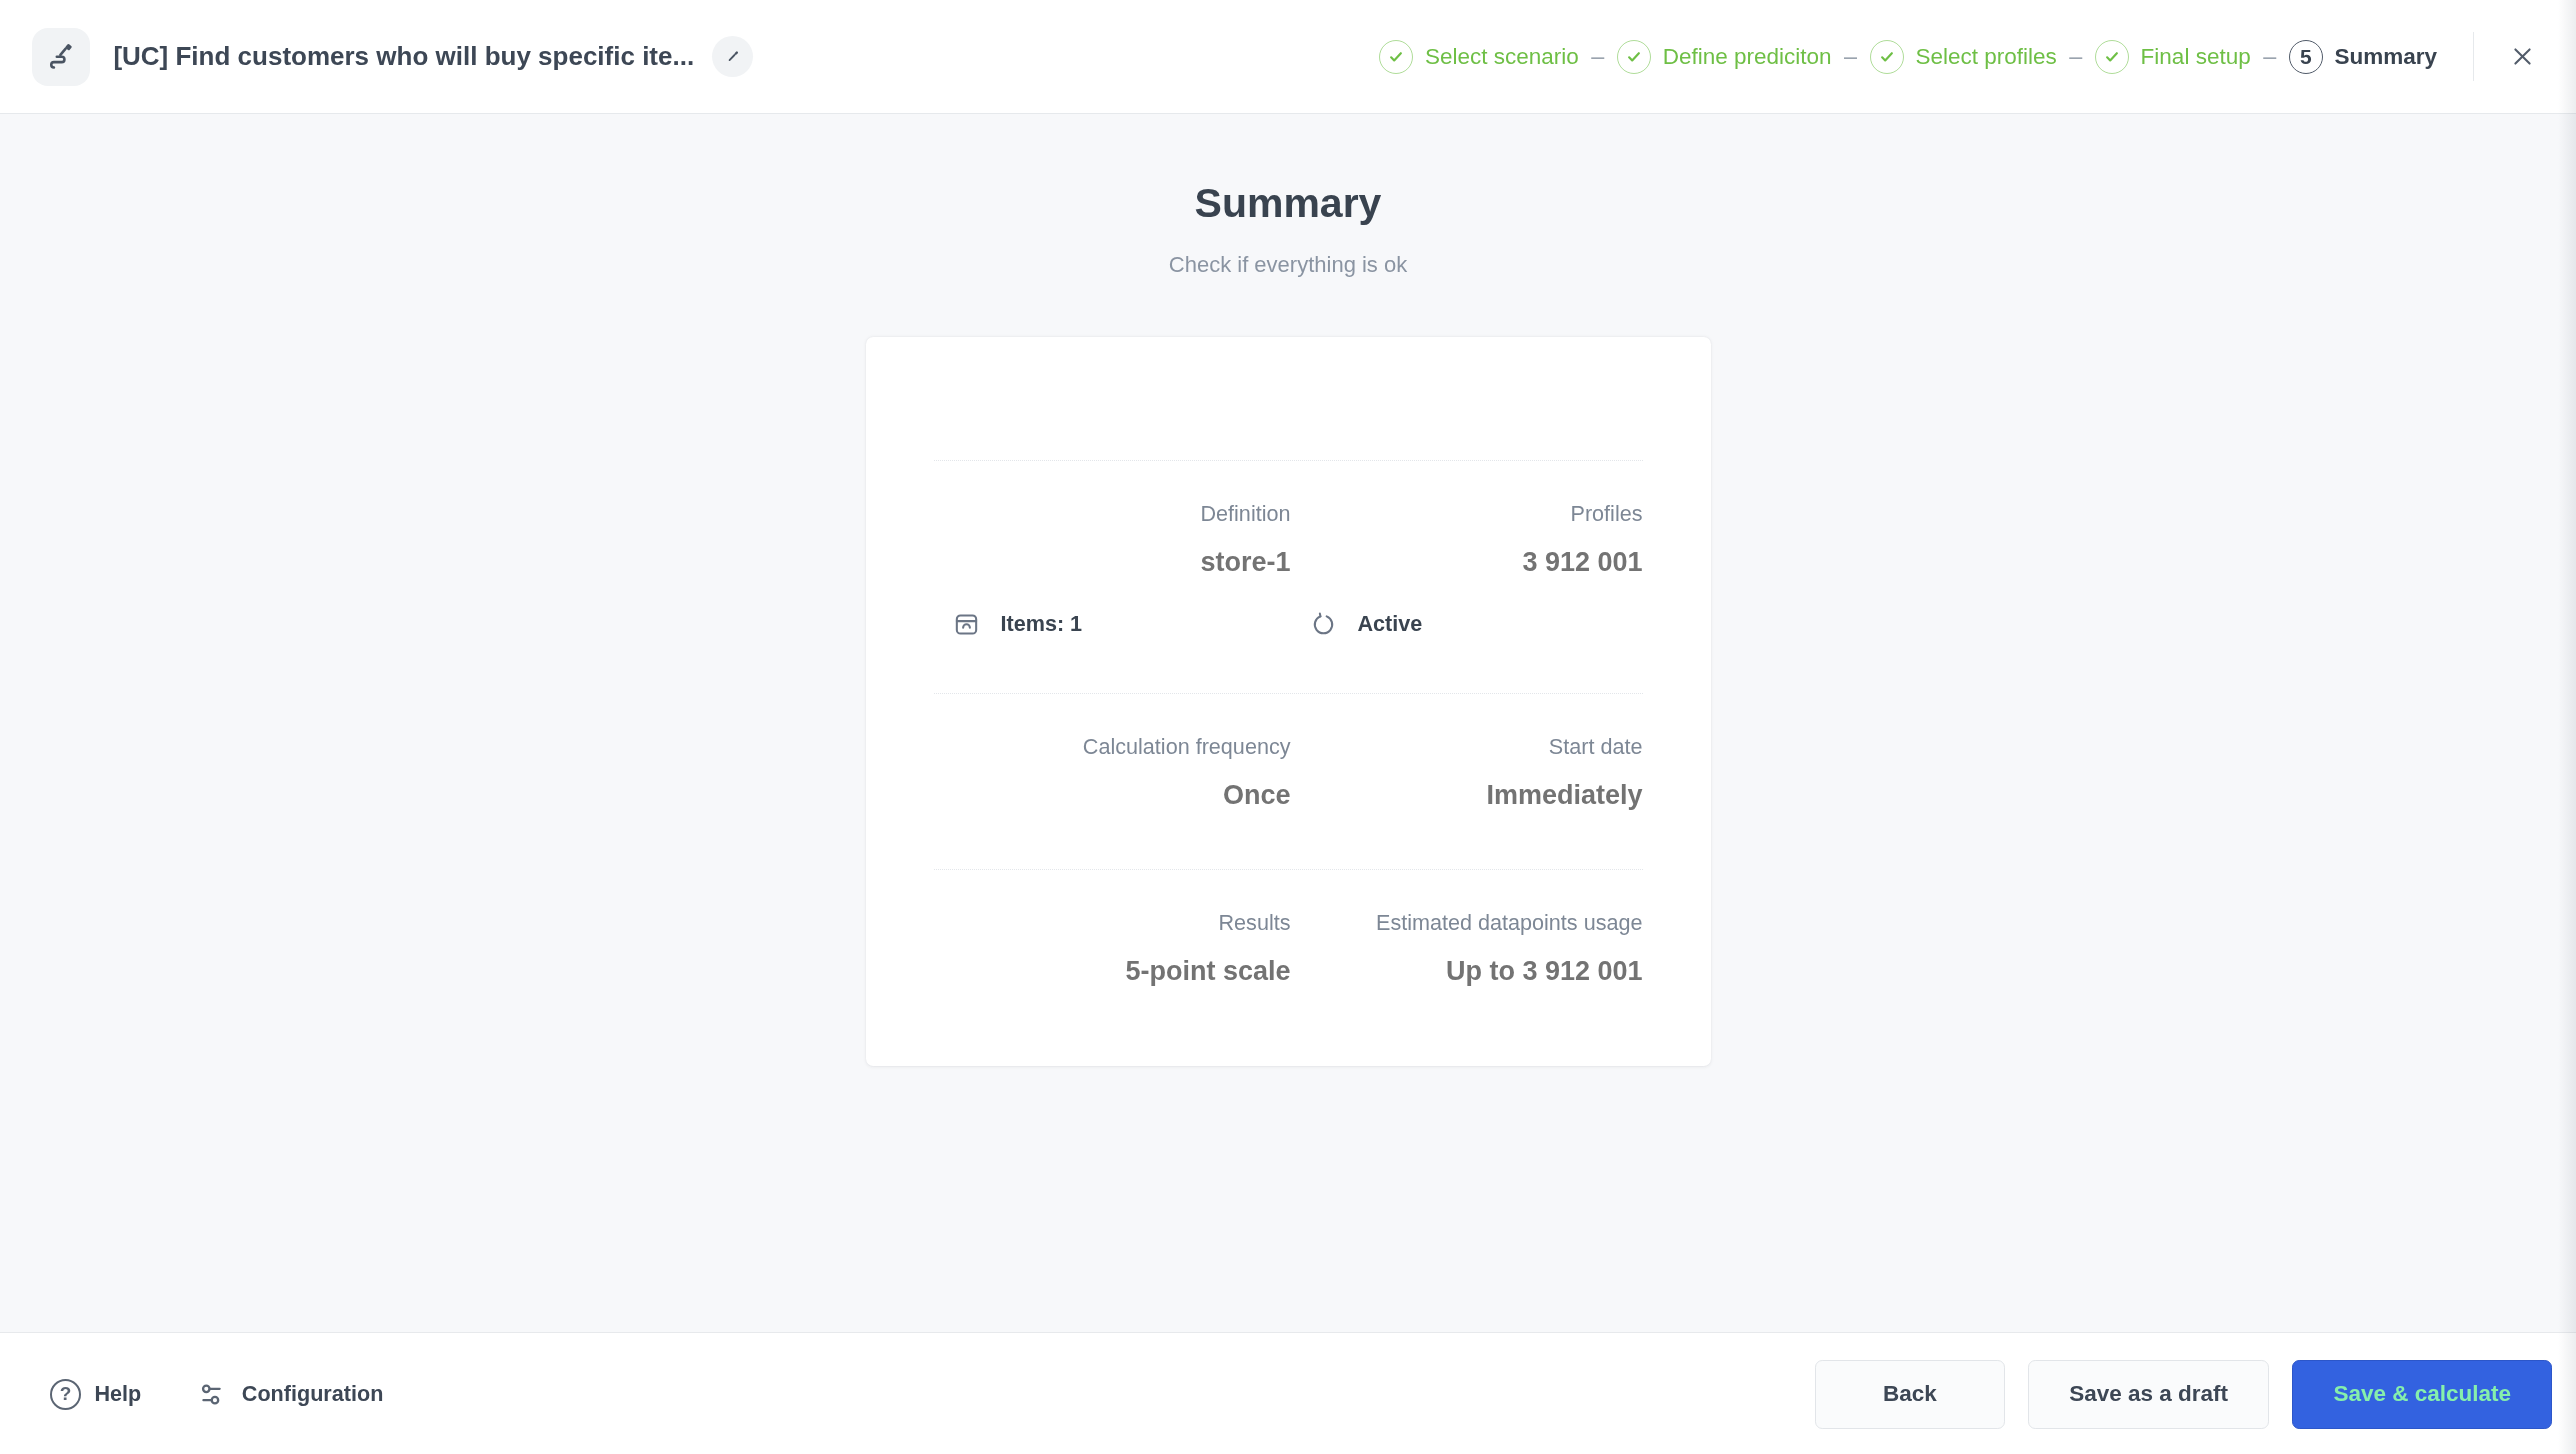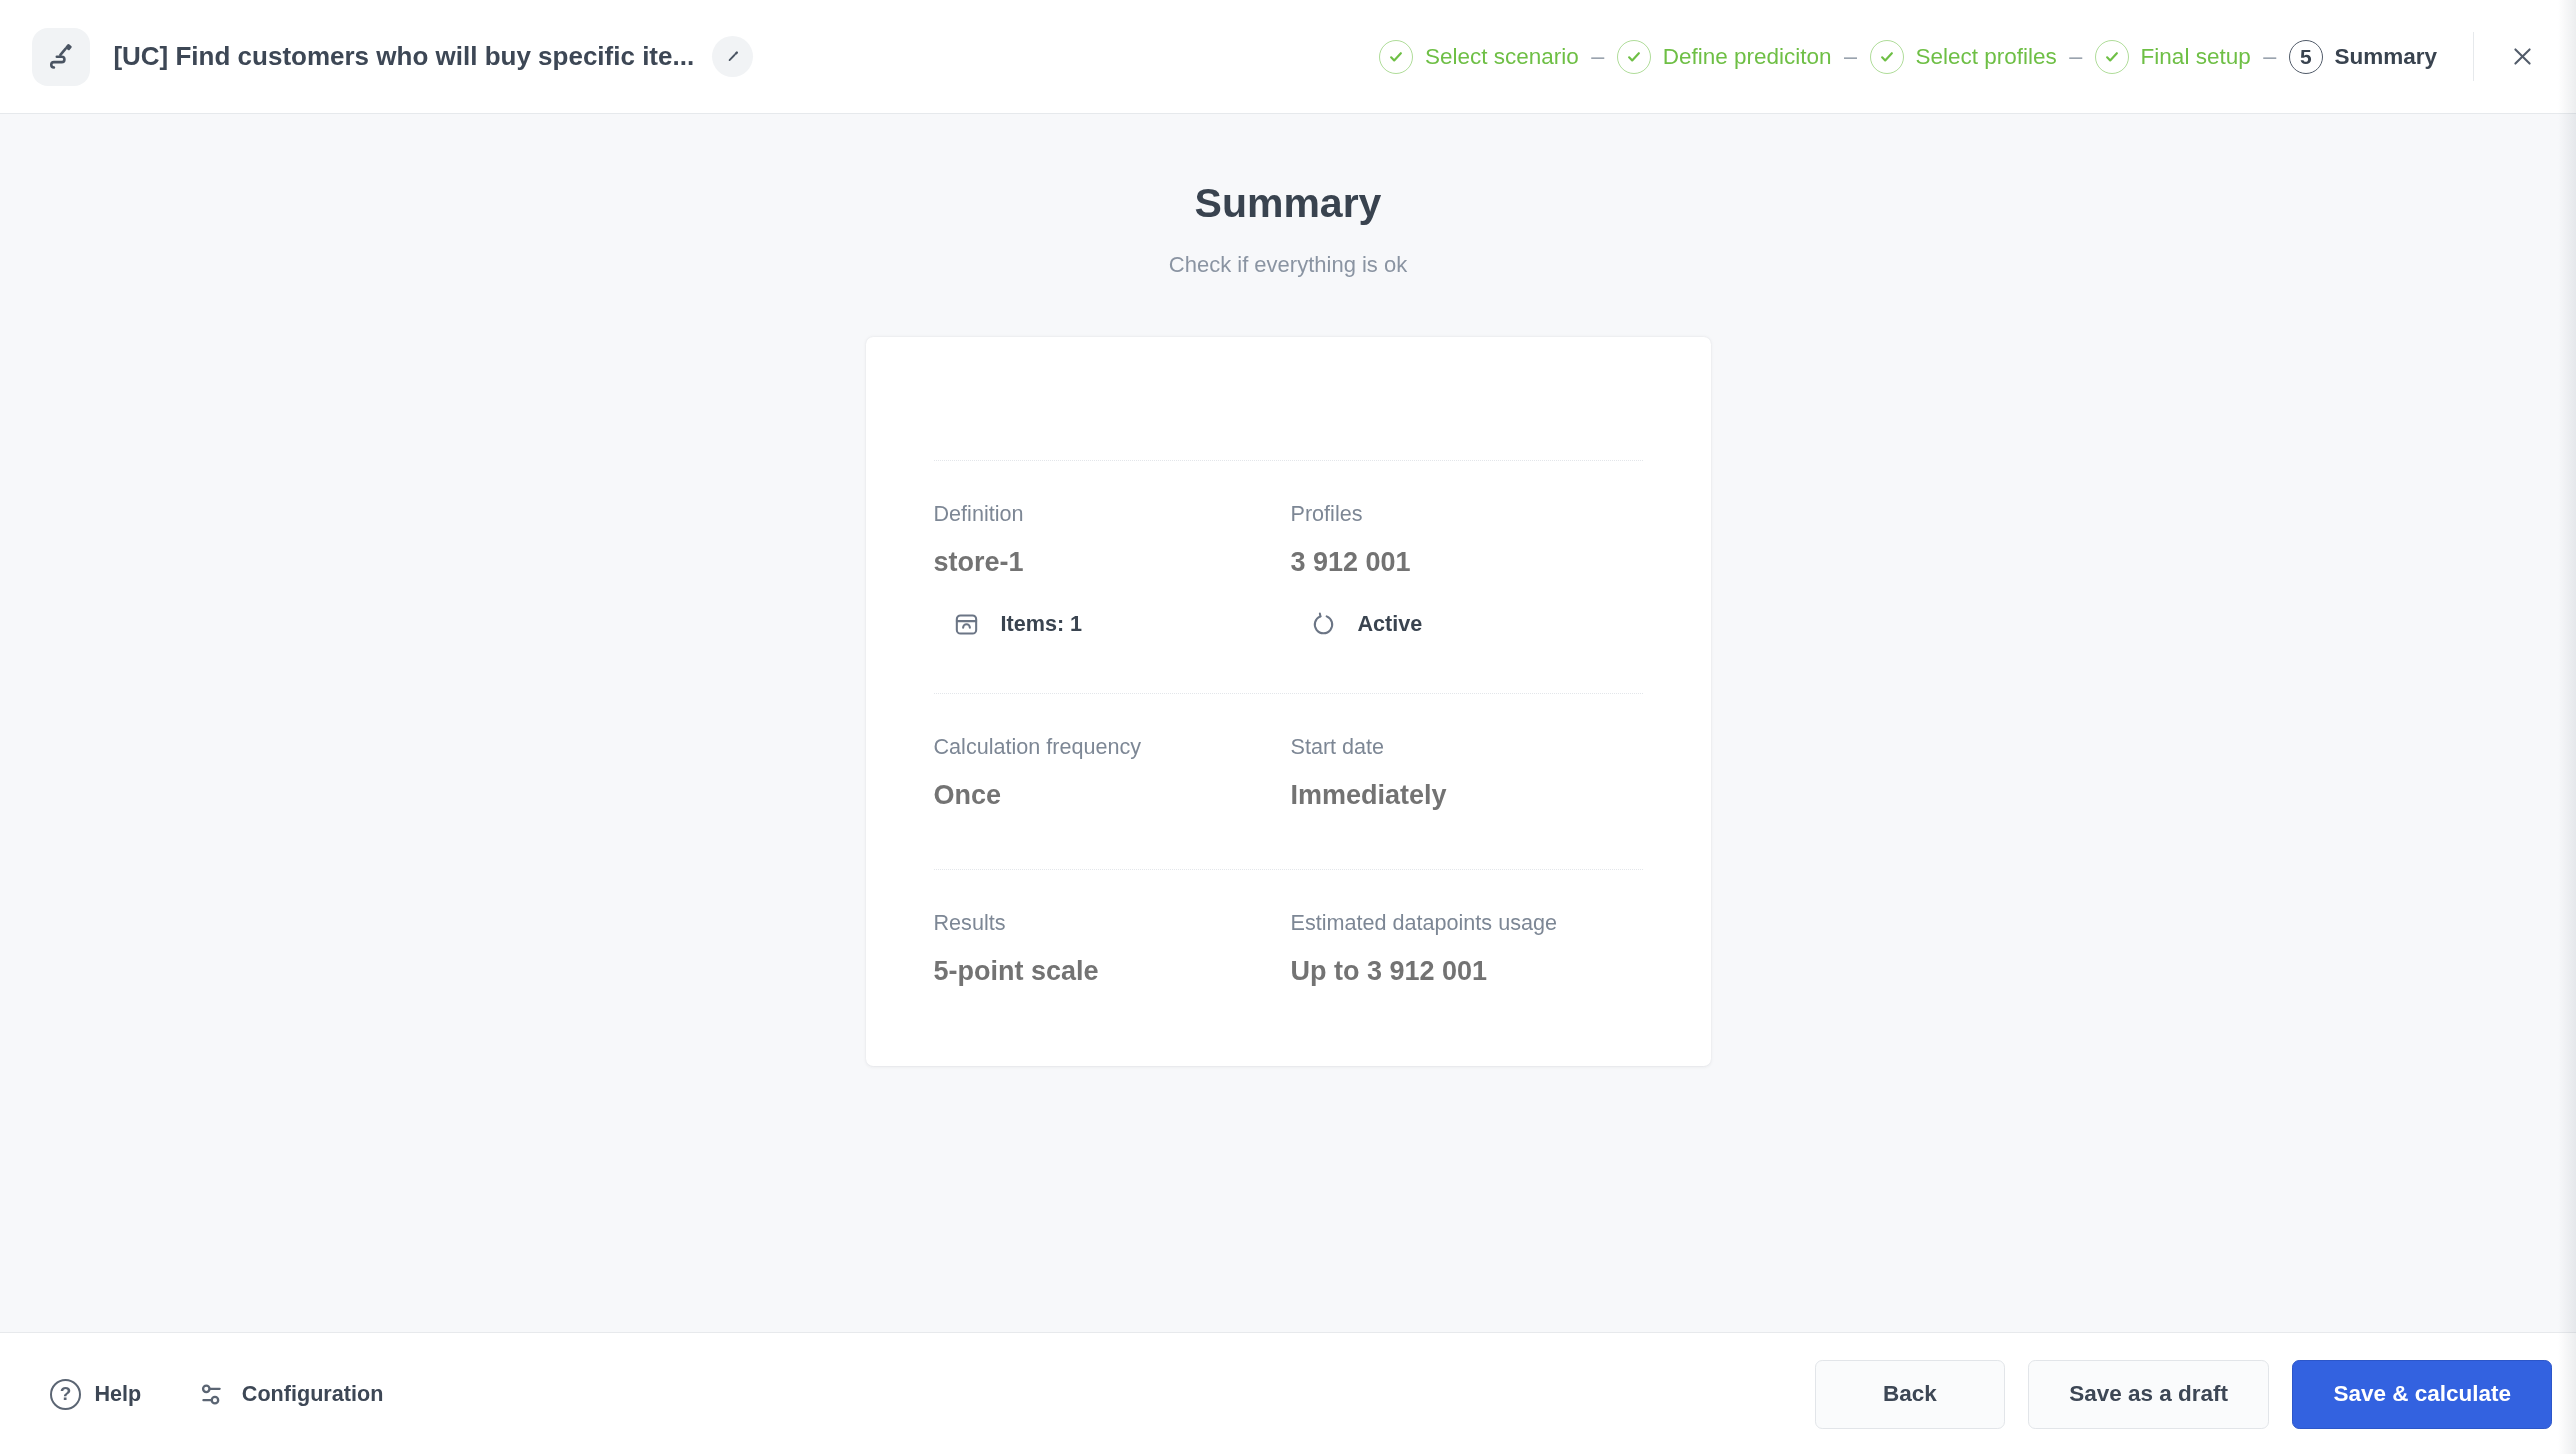--- a/index.html
+++ b/index.html
@@ -68,21 +68,21 @@
     width:845px; margin:59px auto 0;
     background:#ffffff; border-radius:7.2px;
     box-shadow:0 0.9px 3.6px rgba(33,43,54,.08), 0 0 1.8px rgba(33,43,54,.05);
     padding:76px 68px 79px 68px;
   }
   .field-label { font-size:21.6px; color:#7d8795; }
   .objective-value { font-size:33px; font-weight:600; color:#333d49; margin-top:20px; }
   .objective-desc { font-size:24px; font-weight:600; color:#3a4450; margin-top:16px; }
   .card-divider { border:none; border-top:1.8px dotted #e3e6ea; margin-top:47px; }
 
-  .two-col { display:grid; grid-template-columns:357px 1fr; padding-top:40px; }
+  .two-col { display:grid; grid-template-columns:357px 1fr; padding-top:40px;text-align:right; }
   .field-value { font-size:27px; font-weight:600; color:#737373; margin-top:20px; }
   .meta-row { display:flex; align-items:center; gap:20px; margin-top:32px; padding-left:18px; }
   .meta-text { font-size:21.6px; font-weight:600; color:#3a4450; }
   .pad-bottom-lg { padding-bottom:54px; }
   .pad-bottom-md { padding-bottom:58px; }
 
   
   .bottombar {
     height:123px; flex:0 0 123px;
     background:#ffffff;
@@ -106,21 +106,21 @@
   .btn {
     height:69px; border-radius:7.2px;
     font-family:inherit; font-size:22.5px; font-weight:600;
     padding:0 40px; cursor:pointer; white-space:nowrap;
   }
   .btn-secondary {
     background:#fafbfc; border:0.9px solid #e2e5e9; color:#3d4755;
   }
   .btn + .btn { margin-left:23.4px; }
   .btn-primary {
-    background:#3362e0; border:0.9px solid #2c56c9; color:#ffffff;
+    background:#3362e0; border:0.9px solid #2c56c9; color:#86efac;
   }
 
   .edge-shadow {
     position:absolute; top:0; right:0; width:18px; height:100%;
     background:linear-gradient(to right, rgba(99,110,124,0) 0%, rgba(99,110,124,.12) 100%);
     pointer-events:none;
   }
 
   svg { display:block; }
 </style>

